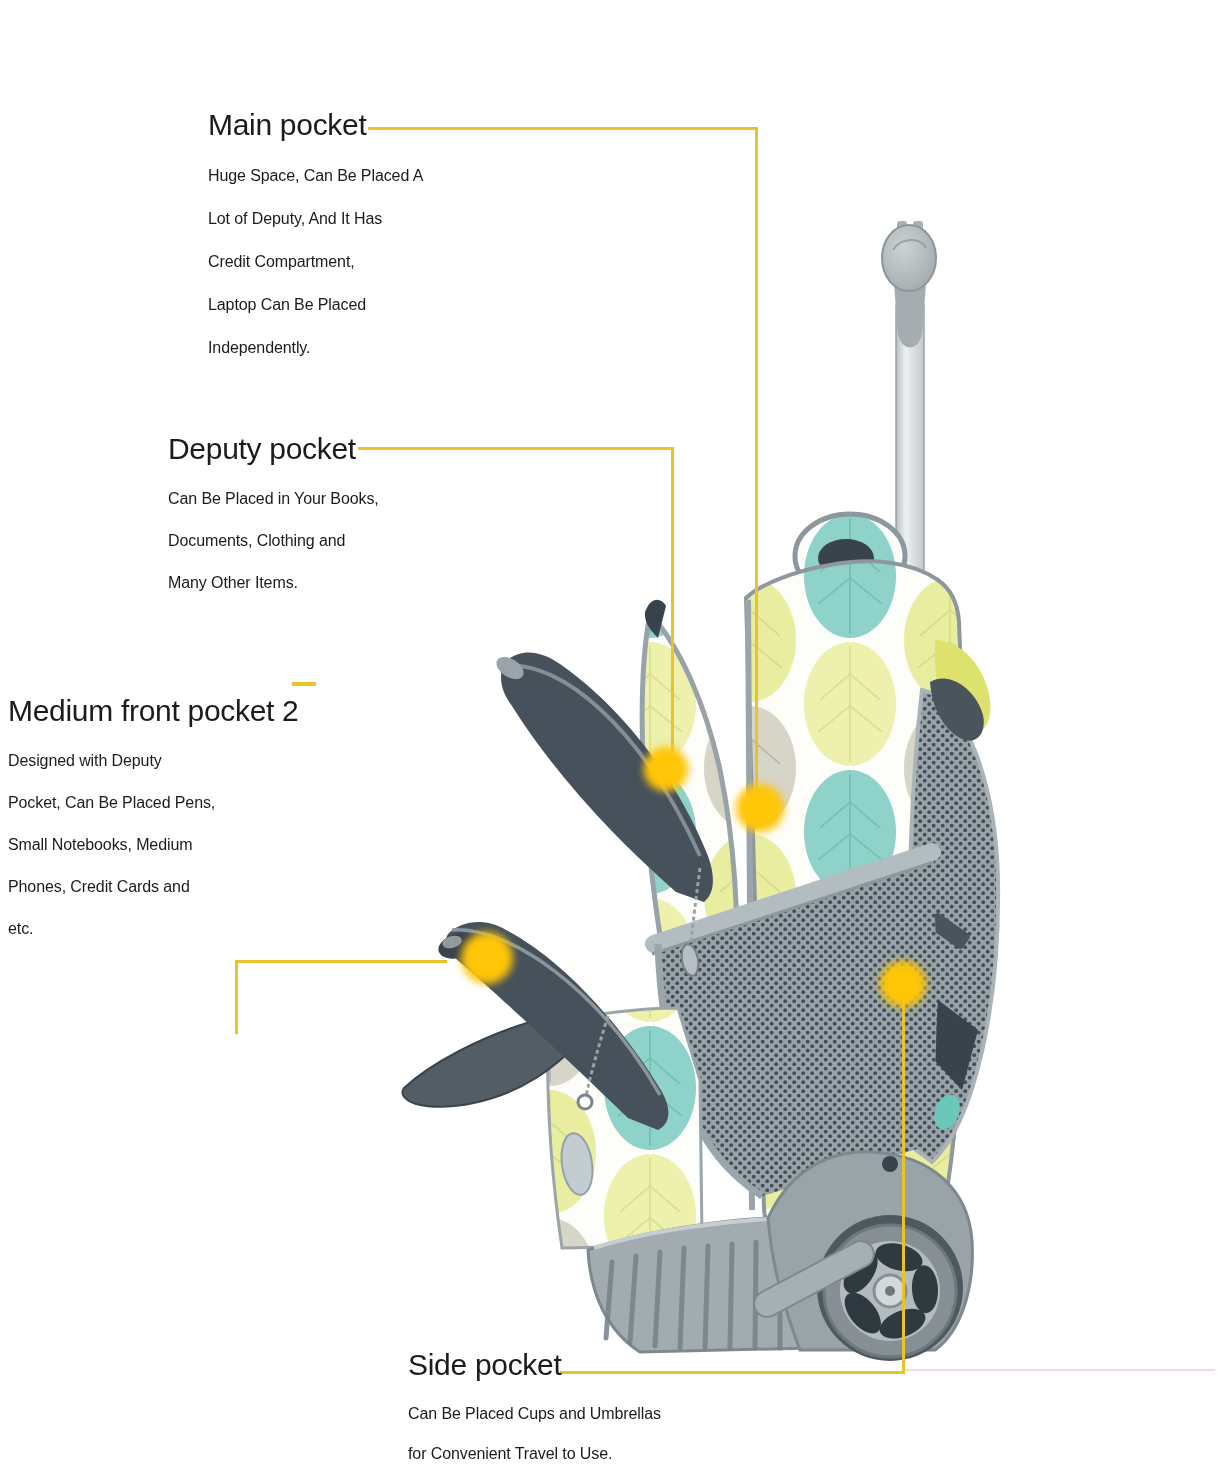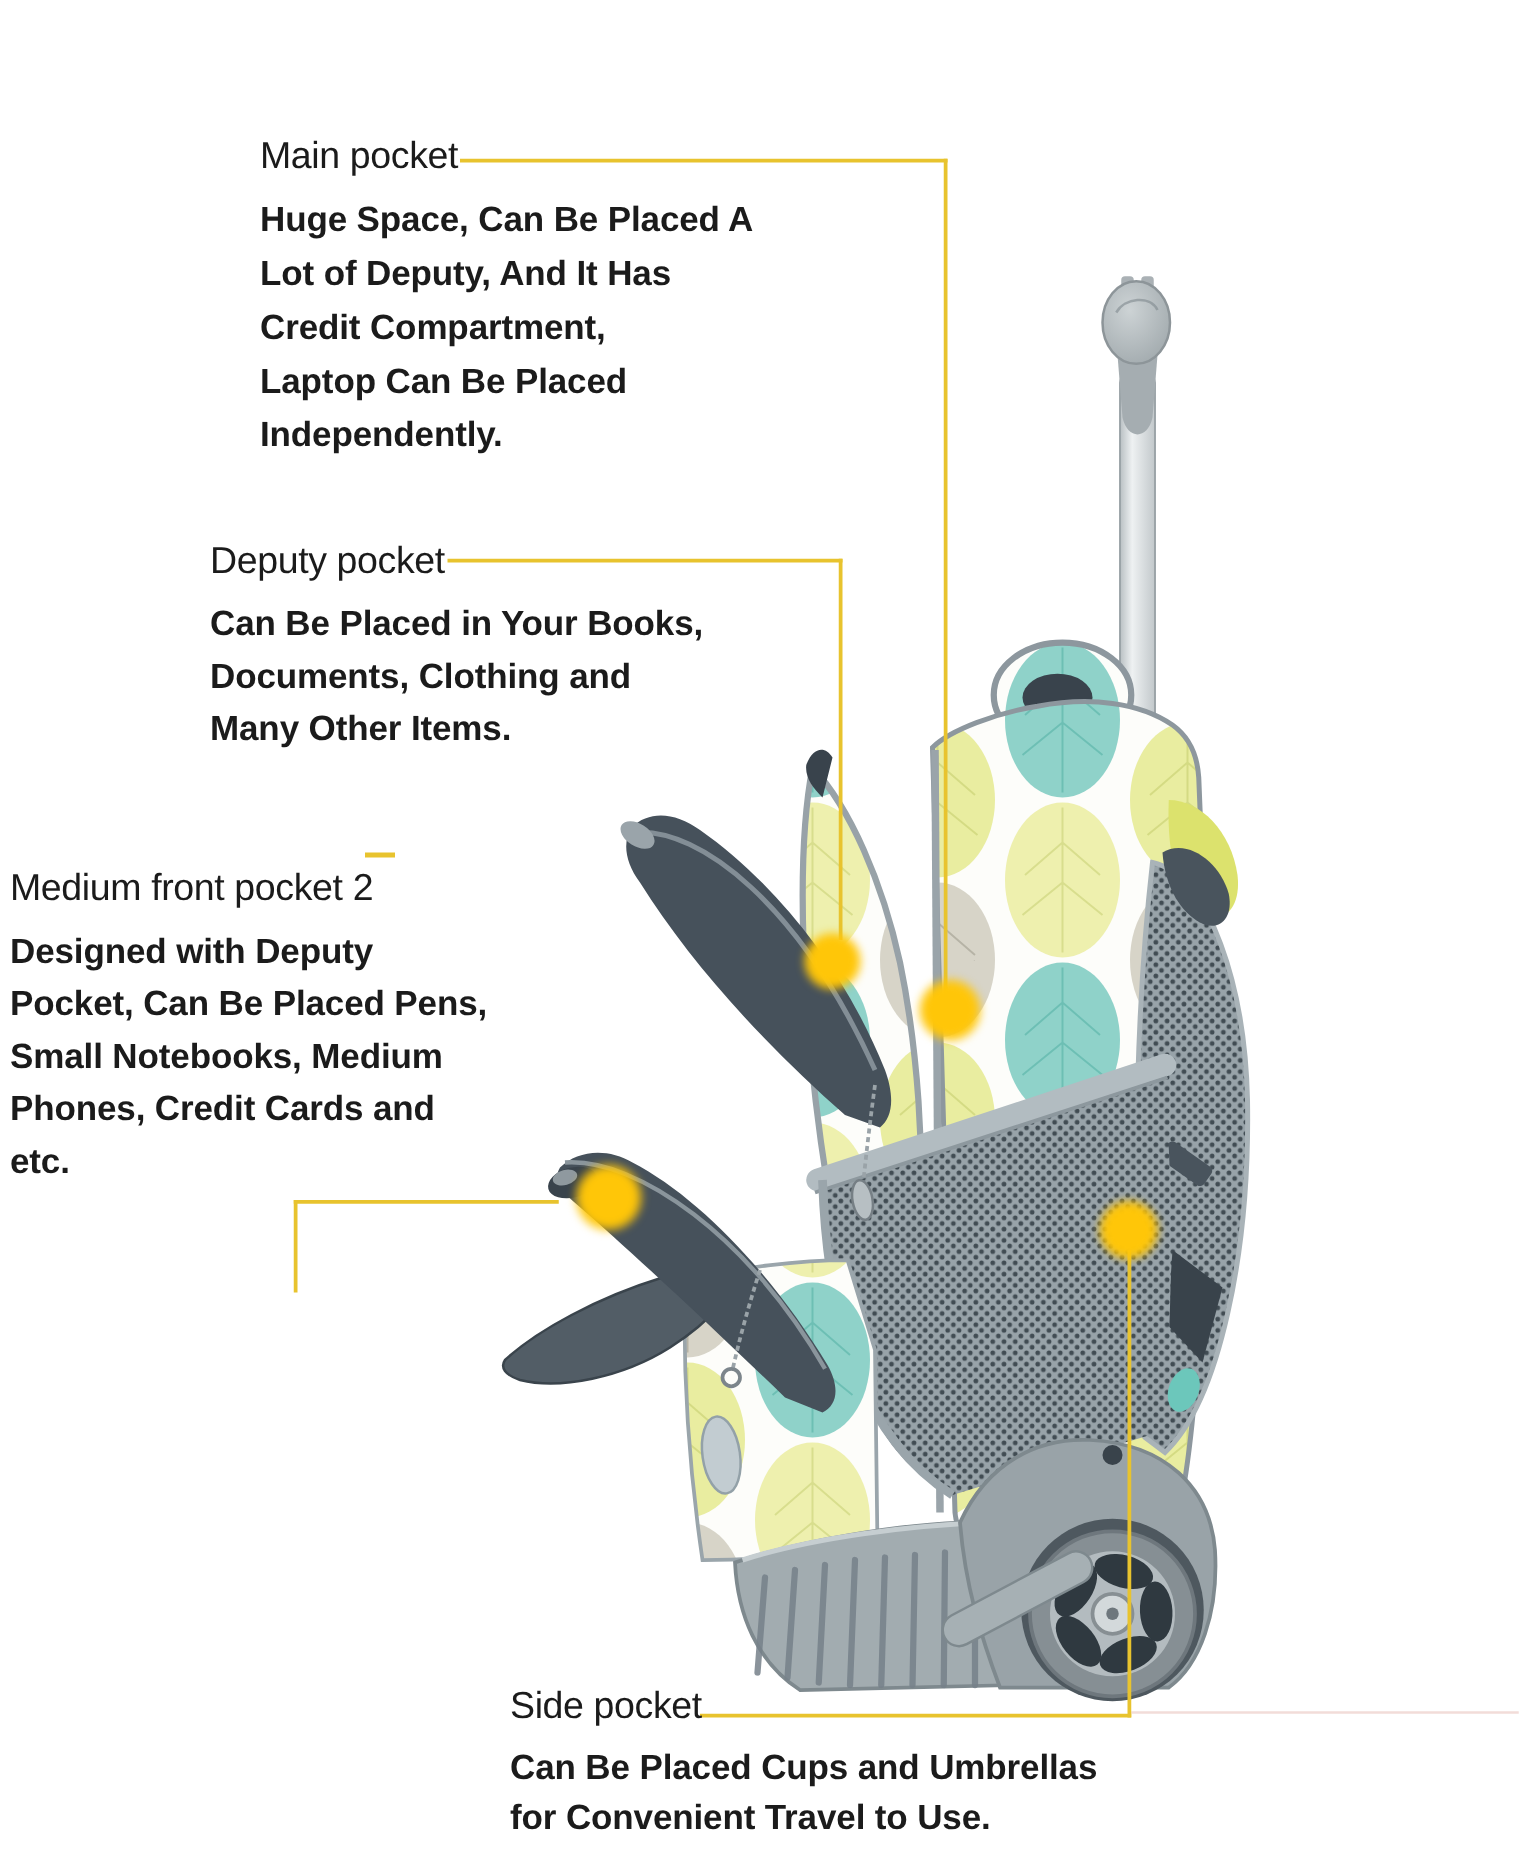--- a/index.html
+++ b/index.html
@@ -1,21 +1,21 @@
 <!DOCTYPE html>
 <html style="--callout-line: #e8c32e; --callout-dot: #ffc608; --text: #1b1b1b; --fabric-teal: #8fd2c9; --fabric-yellow: #edefab; --fabric-gray: #d6d3c7; --flap-dark: #46515b; --hardware-gray: #a0aaae;"><head>
 <meta charset="utf-8">
 <style>
   html,body{margin:0;padding:0;background:#ffffff;}
   body{width:1222px;height:1482px;position:relative;overflow:hidden;
        font-family:"Liberation Sans", sans-serif;color:var(--text,#1b1b1b);}
   .stage{position:absolute;inset:0;}
   .callout-section{position:absolute;white-space:nowrap;}
   .callout-heading{font-size:30px;font-weight:400;letter-spacing:-0.3px;color:var(--text,#1b1b1b);}
-  .callout-body{margin-top:12px;font-size:28px;font-weight:700;letter-spacing:-0.1px;}
+  .callout-body{margin-top:12px;font-size:16px;font-weight:400;letter-spacing:-0.1px;}
   .callout-body div{height:43px;line-height:43px;}
   .sec-medium .callout-body div{height:42px;line-height:42px;}
   .sec-mfp2 .callout-body div{height:42px;line-height:42px;}
   .sec-mfp1 .callout-body div{height:44px;line-height:44px;}
   .sec-side .callout-body div{height:40px;line-height:40px;}
   .h-line,.v-line{position:absolute;background:var(--callout-line,#e8c32e);}
   .h-line{height:3px;}
   .v-line{width:3px;}
   .dot{position:absolute;border-radius:50%;
        background:radial-gradient(circle, var(--callout-dot,#ffc608) 52%, rgba(255,198,8,0) 74%);

